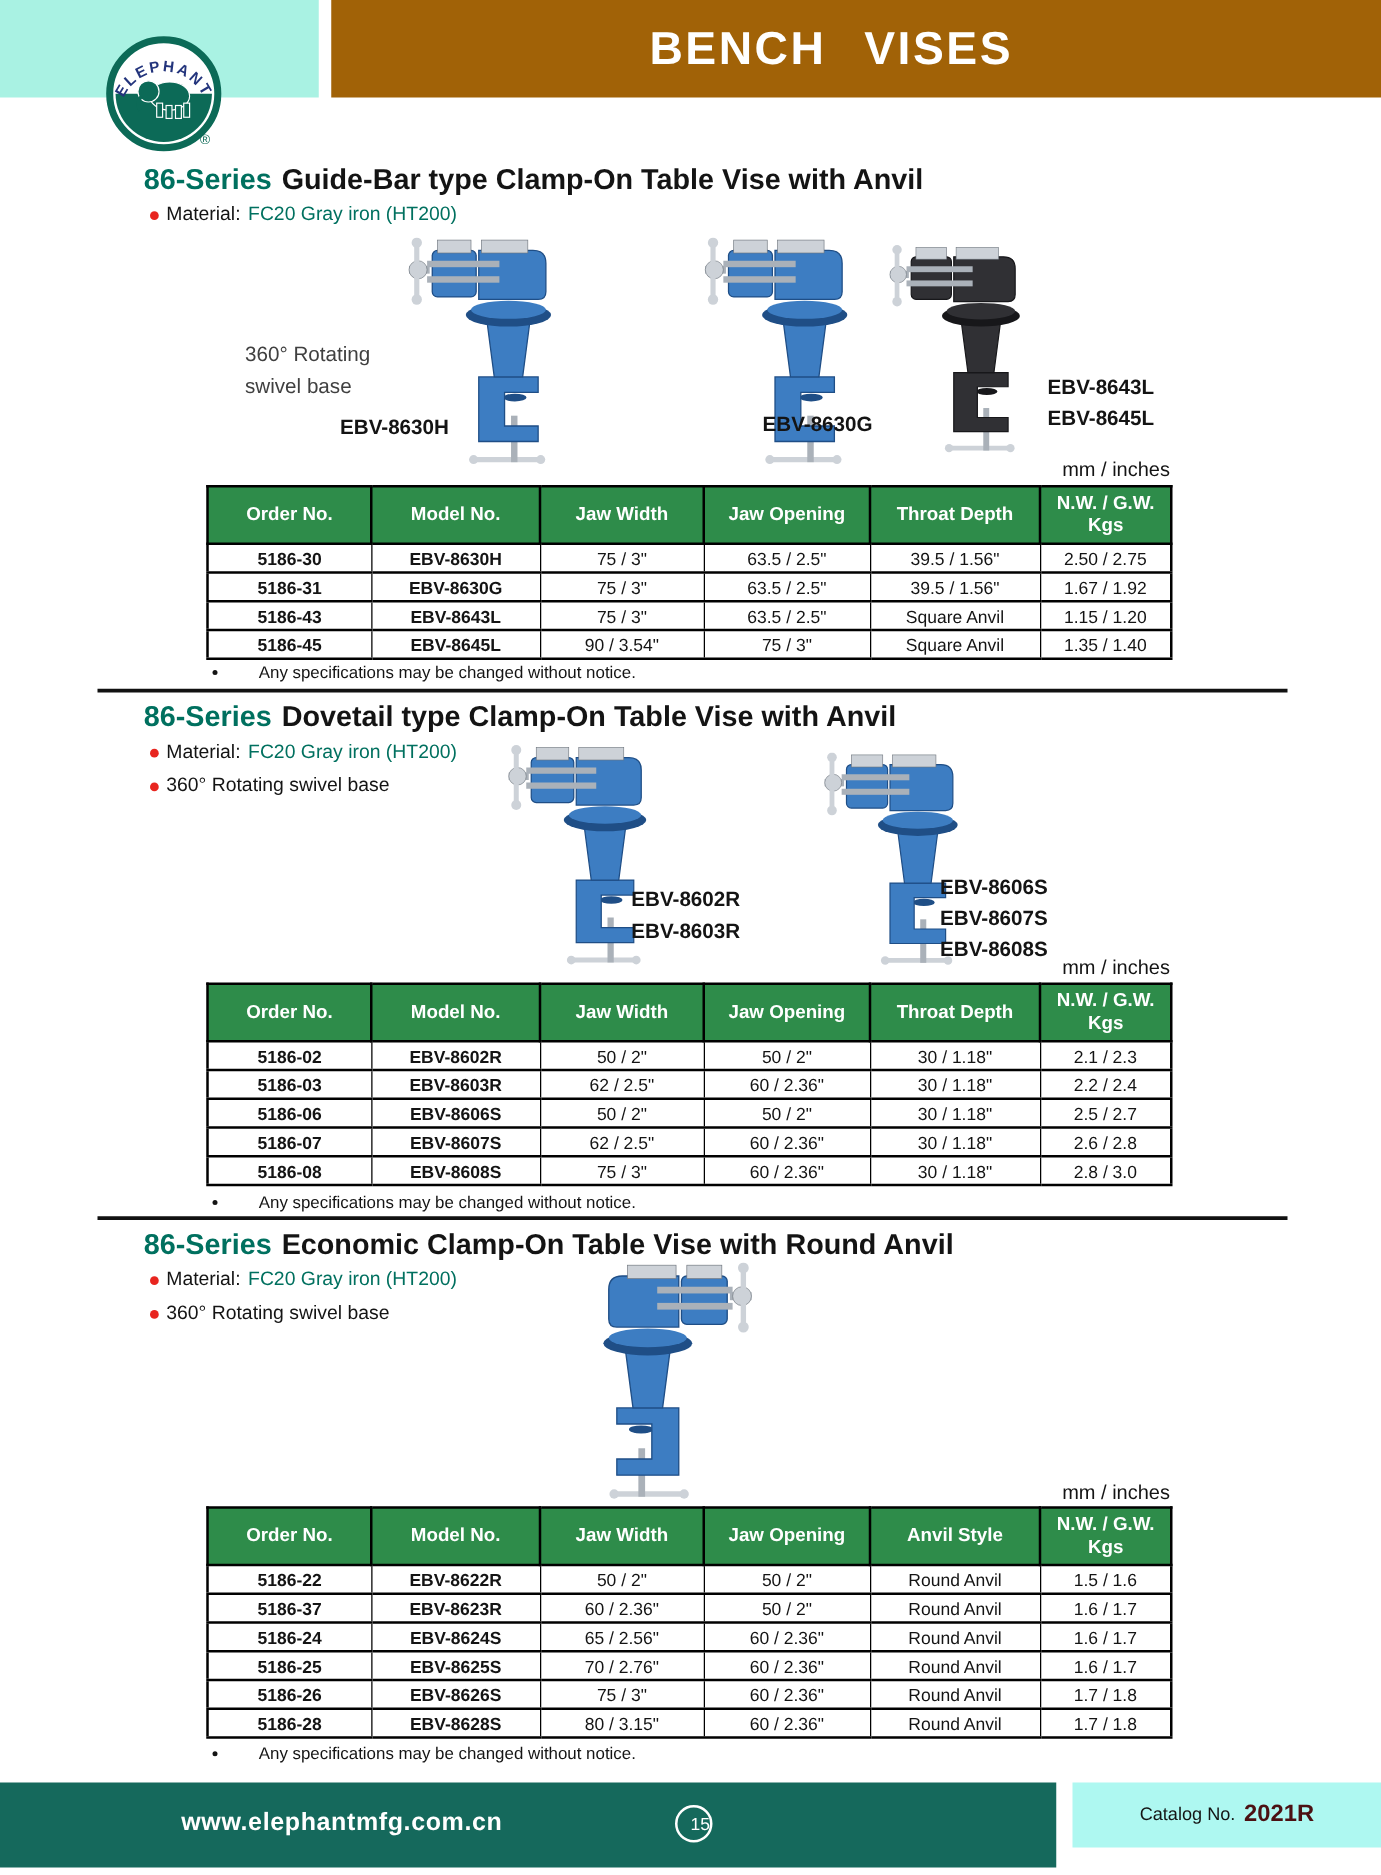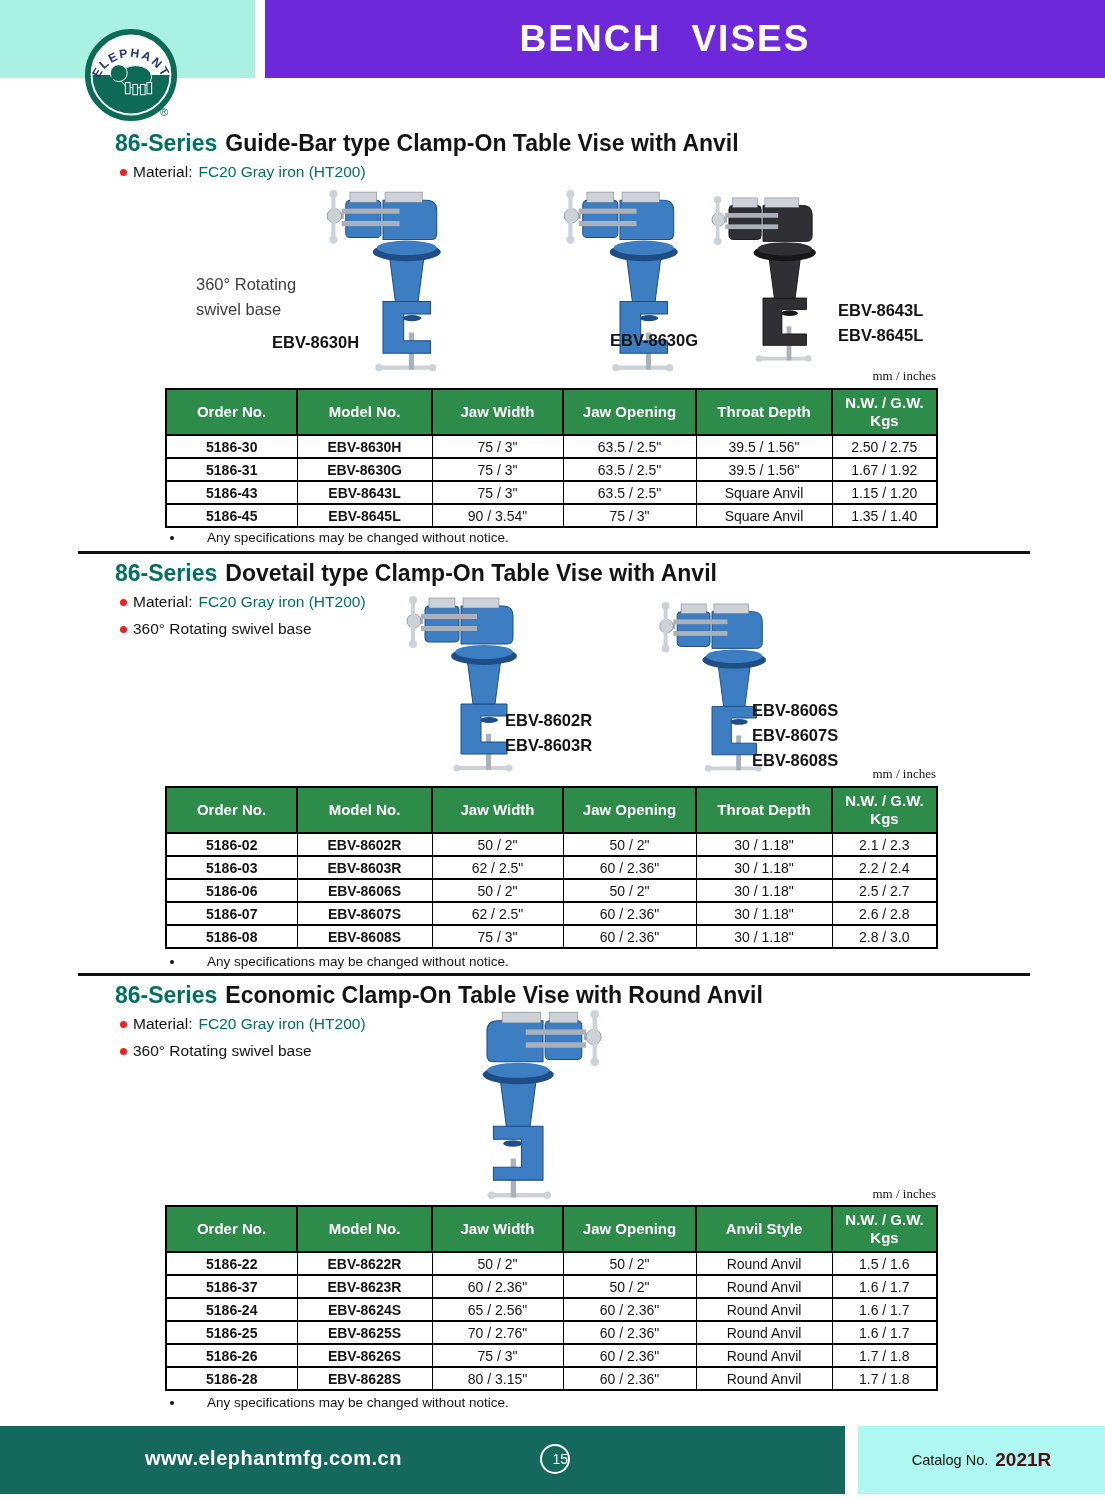--- a/index.html
+++ b/index.html
@@ -1,36 +1,36 @@
 <!DOCTYPE html>
 <html><head>
 <meta charset="utf-8">
 <style>
   * { margin:0; padding:0; box-sizing:border-box; }
   body { background:#fff; font-family:"Liberation Sans","DejaVu Sans",sans-serif; }
   .page { position:relative; width:1105px; height:1500px; background:#fff; overflow:hidden; }
 
   
   .top-aqua { position:absolute; left:0; top:0; width:255px; height:78px; background:#a9f2e3; }
-  .top-band { position:absolute; left:265px; top:0; right:0; height:78px; background:#6d28d9;
+  .top-band { position:absolute; left:265px; top:0; right:0; height:78px; background:#a16207;
               display:flex; align-items:center; justify-content:center; }
   .top-band .title { color:#fff; font-size:37px; font-weight:bold; letter-spacing:2px; word-spacing:18px; padding-right:40px; }
   .logo { position:absolute; left:84px; top:28px; width:94px; height:94px; }
   .logo-reg { position:absolute; left:160px; top:106px; font-size:11px; color:#0c6a57; }
 
   
   .section { position:absolute; left:0; width:1105px; }
   .sec-title { position:absolute; left:115px; top:0; font-size:23px; font-weight:bold; color:#141414; white-space:nowrap; }
   .sec-title .series { color:#00705f; margin-right:8px; }
   .bullet-line { position:absolute; left:120px; display:flex; align-items:flex-start; font-size:15.5px; color:#141414; }
   .bullet-line .dot { width:7px; height:7px; border-radius:50%; background:#e8251f; margin:6px 6px 0 0; flex:none; }
   .bullet-line .val { color:#00705f; margin-left:6px; }
   .annotation { position:absolute; font-size:16.5px; color:#404040; line-height:1.5; white-space:pre-line;margin-top:24px; }
   .model-label { position:absolute; font-size:16.5px; font-weight:bold; color:#141414; line-height:1.5; white-space:pre-line; }
-  .units { position:absolute; left:165px; width:771px; text-align:right; font-size:13px; color:#141414;font-family:Liberation Serif, serif; }
+  .units { position:absolute; left:165px; width:771px; text-align:right; font-size:16px; color:#141414; }
   .footnote { position:absolute; left:170px; font-size:13.5px; color:#141414; display:flex; align-items:center;gap:28px; }
   .footnote .sq { width:4px; height:4px; border-radius:50%; background:#141414; margin-right:5px; flex:none; }
   .divider { position:absolute; left:78px; width:952px; height:3px; background:#111; }
 
   
   .spec-table { position:absolute; left:165px; border-collapse:collapse; width:771px; table-layout:fixed;
                 border:2px solid #000; }
   .spec-table th { background:#2e8c4a; color:#fff; font-size:15px; font-weight:bold; height:46px;
                    border:2px solid #000; white-space:pre-line; line-height:1.2; vertical-align:middle; }
   .spec-table td { font-size:14px; color:#141414; text-align:center; height:23px; padding:1px 2px;
@@ -41,21 +41,21 @@
   
   .vise { position:absolute; }
   .vise-blue  { --c1:#3d7dc2; --c2:#1f4e86; }
   .vise-black { --c1:#303034; --c2:#17171a; }
 
   
   .footer-band { position:absolute; left:0; top:1426px; width:845px; height:68px; background:#15695c; }
   .footer-site { position:absolute; left:145px; top:1447px; color:#fff; font-size:20px; font-weight:bold; letter-spacing:.5px; }
   .page-circle { position:absolute; left:540px; top:1444px; width:30px; height:30px; border:2px solid #fff;
                  border-radius:50%; color:#fff; font-size:14px; display:flex; align-items:center; justify-content:flex-end; }
-  .footer-aqua { position:absolute; left:858px; top:1426px; width:247px; height:68px; background:#aef8f1;
+  .footer-aqua { position:absolute; left:858px; top:1426px; width:247px; height:52px; background:#aef8f1;
                  display:flex; align-items:center; justify-content:center; gap:7px; }
   .footer-aqua .lbl { font-size:14.5px; color:#141414; }
   .footer-aqua .num { font-size:19px; font-weight:bold; color:#4b1113; }
 </style>
 </head>
 <body>
 
 <div class="page">
 
   <svg width="0" height="0" style="position:absolute" aria-hidden="true">

